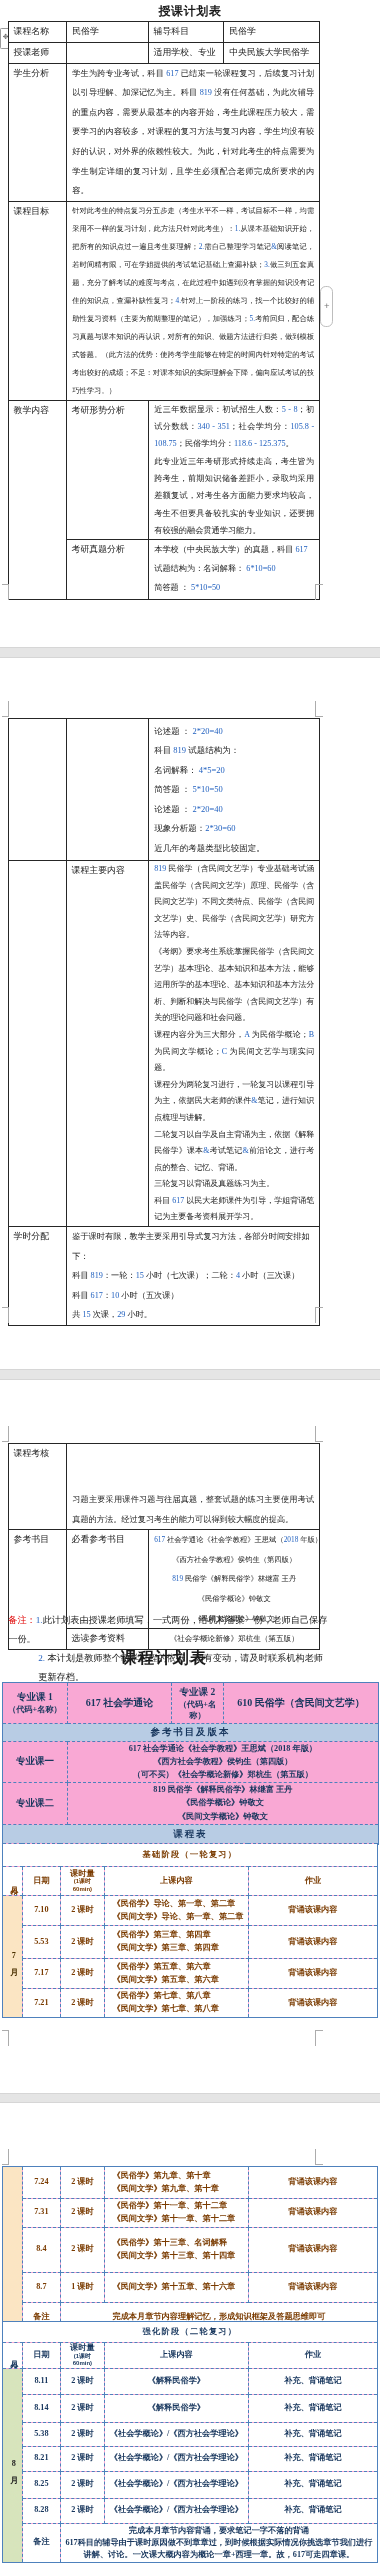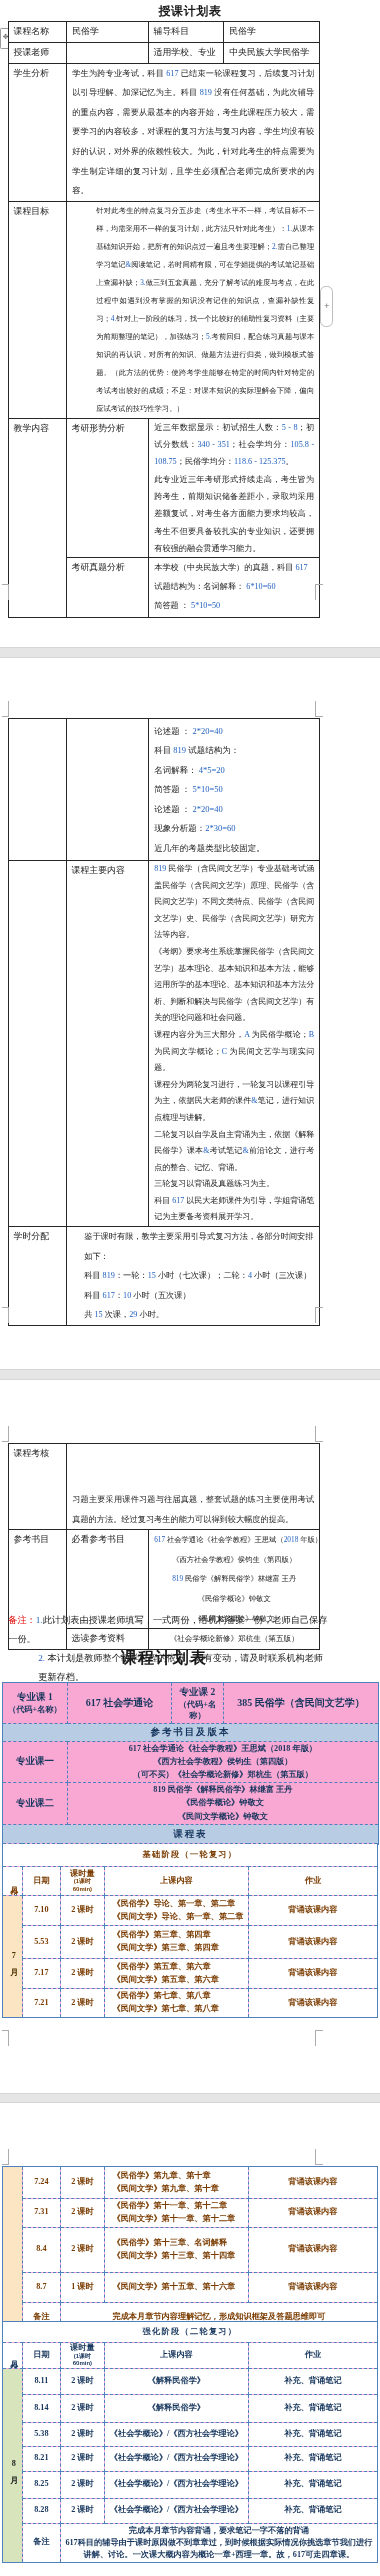--- a/index.html
+++ b/index.html
@@ -25,27 +25,27 @@
            border-radius:5.7px;font-size:9.5px;color:#777;text-align:center;line-height:38px;
            font-family:"Liberation Sans",sans-serif;cursor:pointer;}
   
   .doc-table{position:absolute;border-collapse:collapse;table-layout:fixed;border:1.3px solid #262626;background:#fff;}
   .doc-table td{border:0.6px solid #262626;vertical-align:top;padding:0 5px;overflow:hidden;font-family:Liberation Serif, serif;}
   .lbl{font-size:8.9px;line-height:19.6px;padding:0 2.5px 0 4.4px !important;}
   .val{font-size:8.9px;line-height:19.6px;}
   .paras p{margin:0;}
   .j p{text-align:justify;}
   .f-student p{font-size:8.2px;line-height:19.6px;}
-  .f-goal p{font-size:7.3px;line-height:18px;margin-left:24px;}
+  .f-goal p{font-size:7.3px;line-height:18px;}
   .f-sit p{font-size:8.2px;line-height:17.3px;}
   .f-exam p{font-size:8.2px;line-height:19px;}
   .f-exam2{padding-top:2.5px !important;}
   .f-exam2 p{font-size:8.5px;line-height:19.6px;}
   .f-main p{font-size:8px;line-height:16.6px;}
-  .f-hours p{font-size:8.2px;line-height:19.6px;margin-left:12px;}
+  .f-hours p{font-size:8.2px;line-height:19.6px;}
   .f-assess p{font-size:8.2px;line-height:19.6px;margin-top:46px;}
   .f-books{text-align:center;}
   .f-books p{font-size:7.3px;line-height:19.6px;white-space:nowrap;}
   .f-opt{text-align:center;font-size:7.6px;line-height:19.6px;}
   .c-b{color:#1F5FBF;}
   .c-r{color:#E00000;}
   
   .notes{left:8.2px;top:1611px;width:320px;font-size:9.2px;line-height:19px;}
   .notes p{margin:0;}
   .notes p + p{padding-left:30px;}
@@ -243,21 +243,21 @@
         <tr style="height:41px">
       <td>
         <div>专业课 1</div>
         <div class="sub">（代码+名称）</div>
       </td>
       <td class="cell-617">617 社会学通论</td>
       <td>
         <div>专业课 2</div>
         <div class="sub">（代码+名称）</div>
       </td>
-      <td class="cell-819">385 民俗学（含民间文艺学）</td>
+      <td class="cell-819">610 民俗学（含民间文艺学）</td>
     </tr>
     <tr class="band" style="height:17.7px">
       <td colspan="4">参考书目及版本</td>
     </tr>
     <tr style="height:40px">
       <td>专业课一</td>
       <td colspan="3" class="bklist">
         <p>617 社会学通论《社会学教程》王思斌（2018 年版）</p>
         <p>《西方社会学教程》侯钧生（第四版）</p>
         <p>（可不买）《社会学概论新修》郑杭生（第五版）</p>

